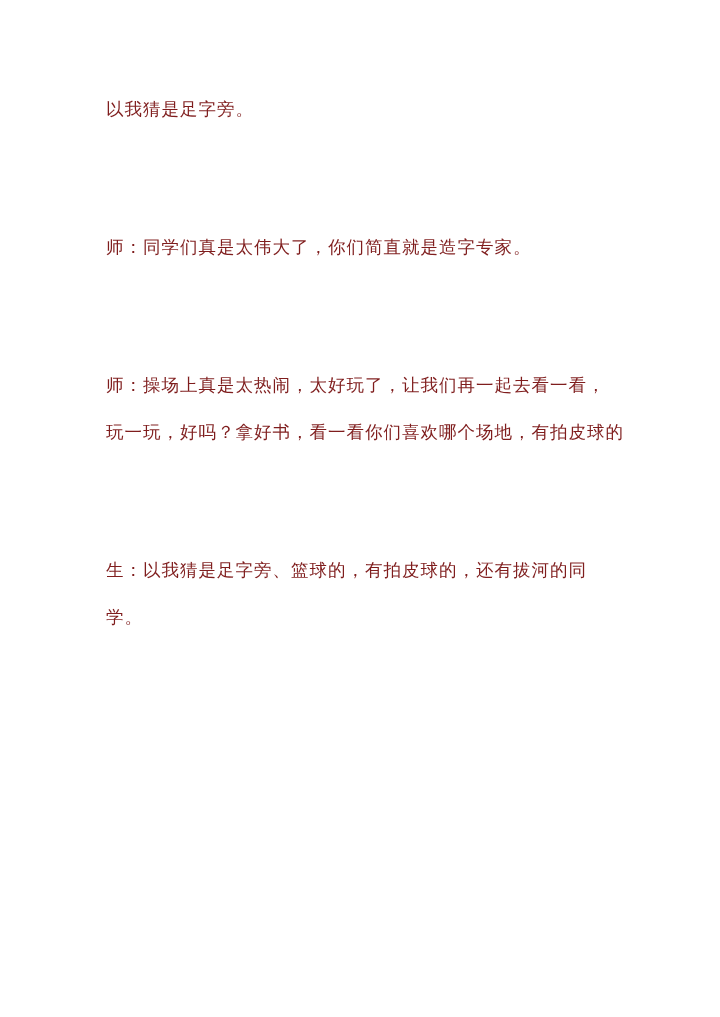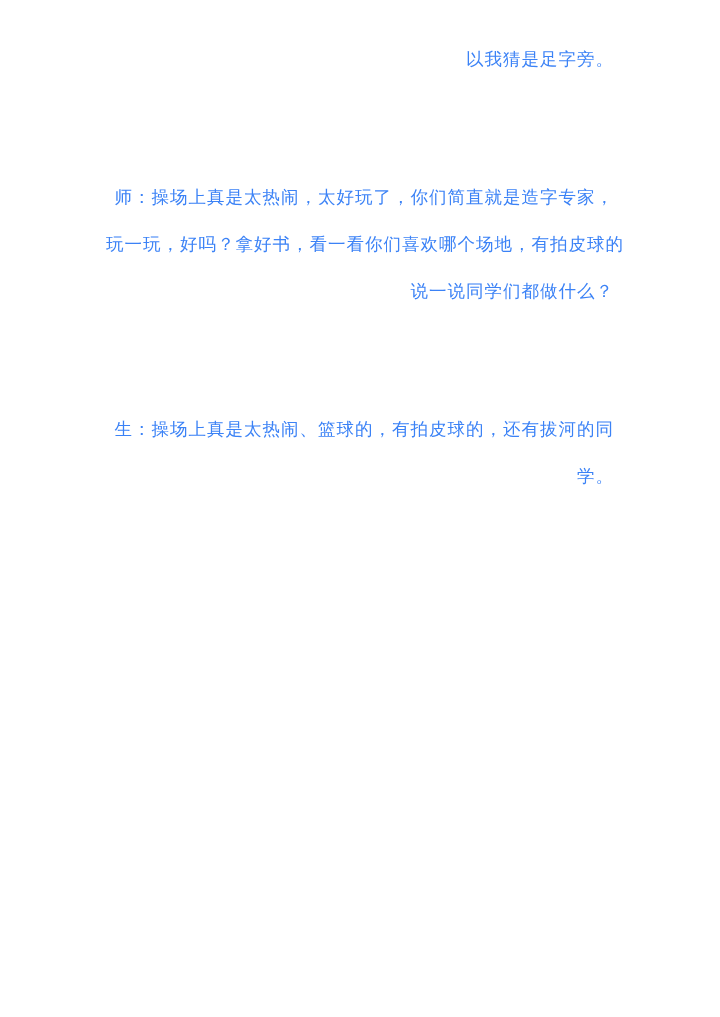--- a/index.html
+++ b/index.html
@@ -9,26 +9,26 @@
   }
   .page {
     position: relative;
     width: 720px;
     height: 1017px;
     background: #ffffff;
     overflow: hidden;
   }
   .content {
     box-sizing: border-box;
-    padding: 36px 106px 0 106px;
-    text-align: right;
+    padding: 86px 106px 0 106px;
+    text-align: left;
     font-family: "Liberation Serif", "DejaVu Serif", serif;
     font-size: 17.5px;
     letter-spacing: 1px;
-    color: #3b82f6;
+    color: #7f1d1d;
   }
   .para {
     margin: 0 0 91px 0;
     padding: 0;
   }
   .para:last-child {
     margin-bottom: 0;
   }
   .line {
     display: block;
@@ -39,27 +39,29 @@
 </head>
 <body>
 
 <div class="page">
   <div class="content">
 
     <p class="para">
       <span class="line">以我猜是足字旁。</span>
     </p>
 
+    <p class="para">
+      <span class="line">师：同学们真是太伟大了，你们简直就是造字专家。</span>
+    </p>
 
 
     <p class="para">
-      <span class="line">师：操场上真是太热闹，太好玩了，你们简直就是造字专家，</span>
+      <span class="line">师：操场上真是太热闹，太好玩了，让我们再一起去看一看，</span>
       <span class="line">玩一玩，好吗？拿好书，看一看你们喜欢哪个场地，有拍皮球的</span>
-      <span class="line">说一说同学们都做什么？</span>
     </p>
 
     <p class="para">
-      <span class="line">生：操场上真是太热闹、篮球的，有拍皮球的，还有拔河的同</span>
+      <span class="line">生：以我猜是足字旁、篮球的，有拍皮球的，还有拔河的同</span>
       <span class="line">学。</span>
     </p>
 
   </div>
 </div>
 
 </body></html>

